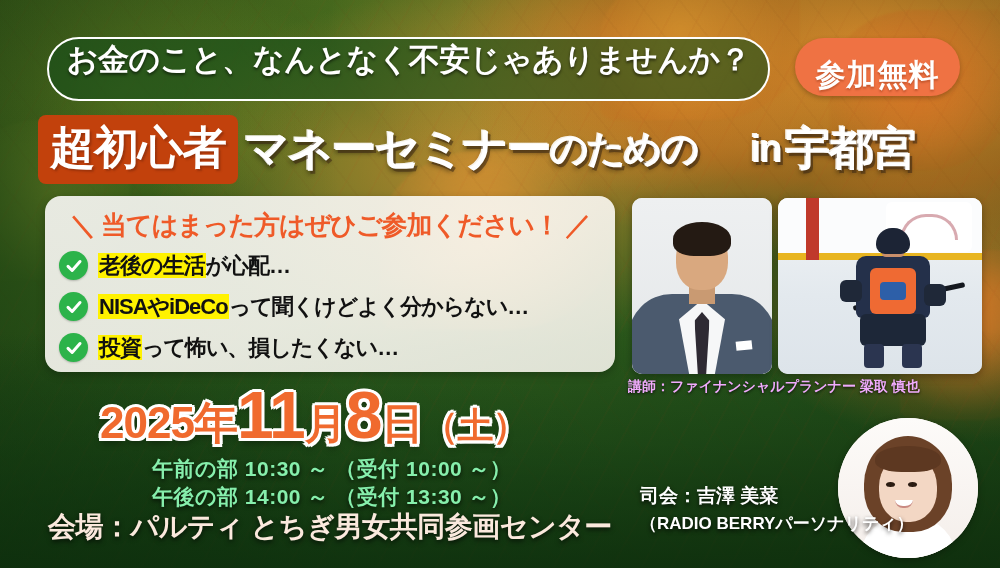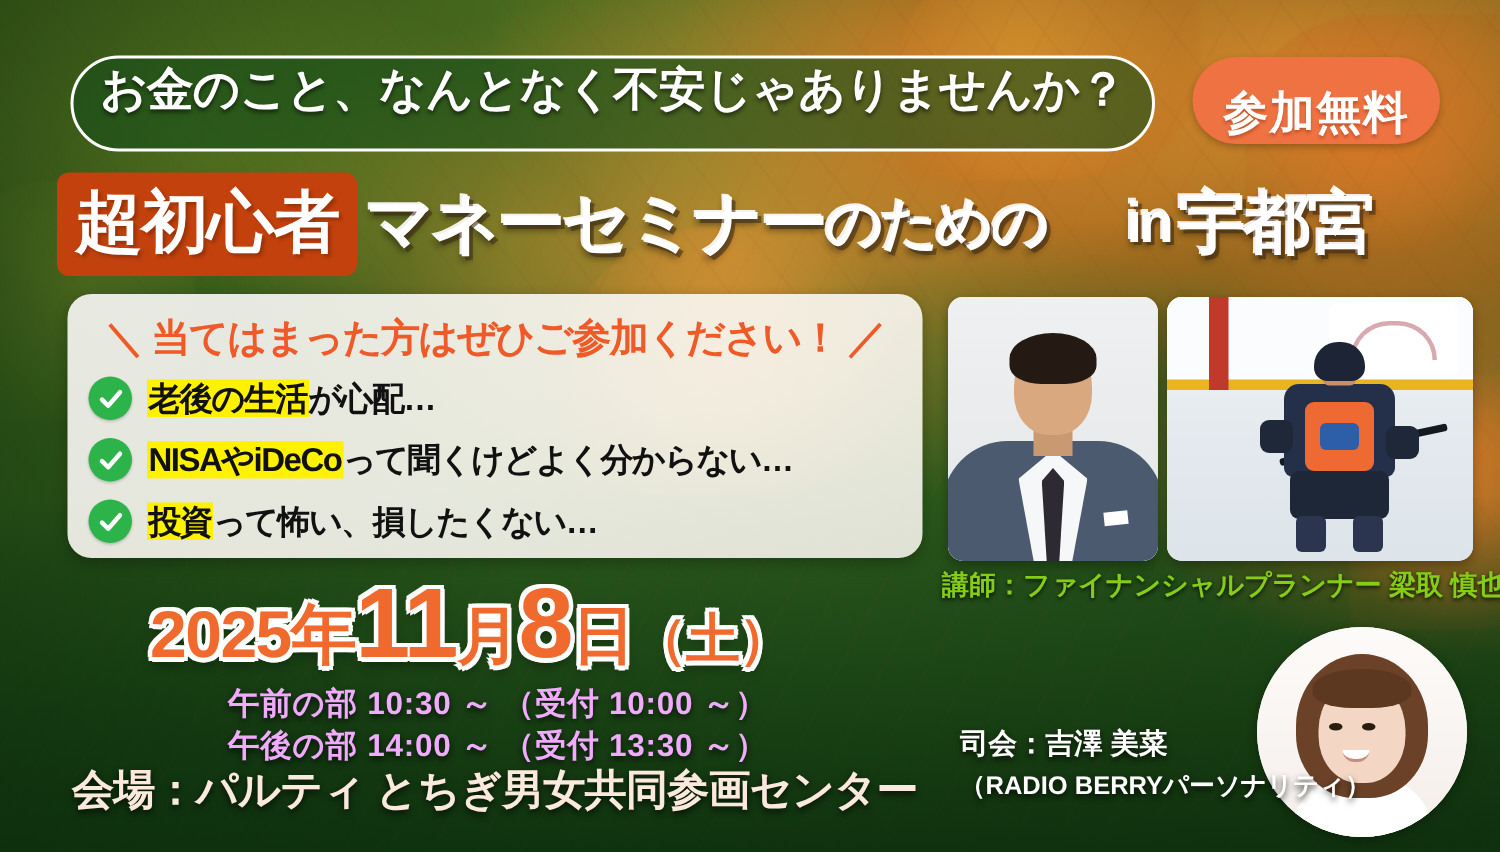--- a/index.html
+++ b/index.html
@@ -206,21 +206,21 @@
   .hk-glove-l { position:absolute; left:62px; top:82px; width:22px; height:22px; background:#1f2838; border-radius:6px; }
   .hk-glove-r { position:absolute; left:146px; top:86px; width:22px; height:22px; background:#1f2838; border-radius:6px; }
   .hk-stick {
     position:absolute; left:74px; top:96px; width:114px; height:5px;
     background:#14181f; transform:rotate(-12deg); border-radius:2px;
   }
 
   
   .speaker-caption {
     position:absolute; left:628px; top:378px; width:360px; z-index:6;
-    font-size:18px; font-weight:bold; color:#84cc16; white-space:nowrap;
+    font-size:14px; font-weight:bold; color:#f0abfc; white-space:nowrap;
     text-shadow:0 1px 3px rgba(0,0,0,.8);
   }
 
   
   .date-line {
     position:absolute; left:100px; top:382px; z-index:6;
     white-space:nowrap; line-height:1;
     color:#f06a2e; font-weight:bold;
     text-shadow:
       -2.5px -2.5px 0 #fff, 2.5px -2.5px 0 #fff,
@@ -229,21 +229,21 @@
       0 5px 7px rgba(0,0,0,.4);
     letter-spacing:-1px;
   }
   .d-yr  { font-size:44px; }
   .d-big { font-size:66px; }
   .d-mid { font-size:42px; }
   .d-dow { font-size:36px; }
 
   .time-line {
     position:absolute; left:152px; z-index:6;
-    font-size:21px; font-weight:bold; color:#f0abfc;
+    font-size:21px; font-weight:bold; color:#86efac;
     white-space:nowrap; letter-spacing:.5px;
     text-shadow:0 2px 4px rgba(0,0,0,.75);
   }
   .time-1 { top:455px; }
   .time-2 { top:483px; }
 
   .venue-line {
     position:absolute; left:48px; top:508px; z-index:6;
     font-size:28px; font-weight:bold; color:#fbe9dd;
     white-space:nowrap; letter-spacing:-.5px;

